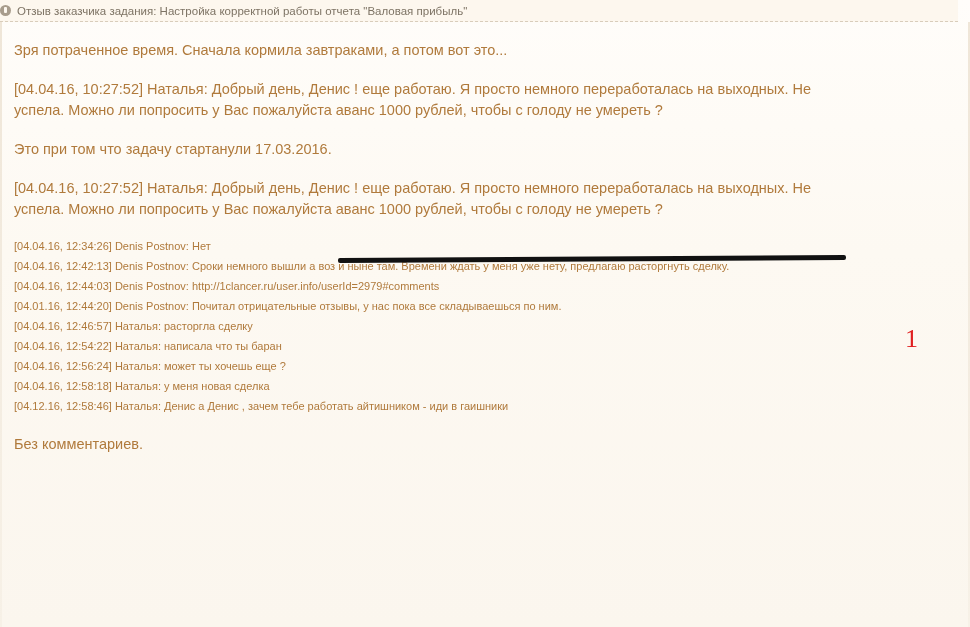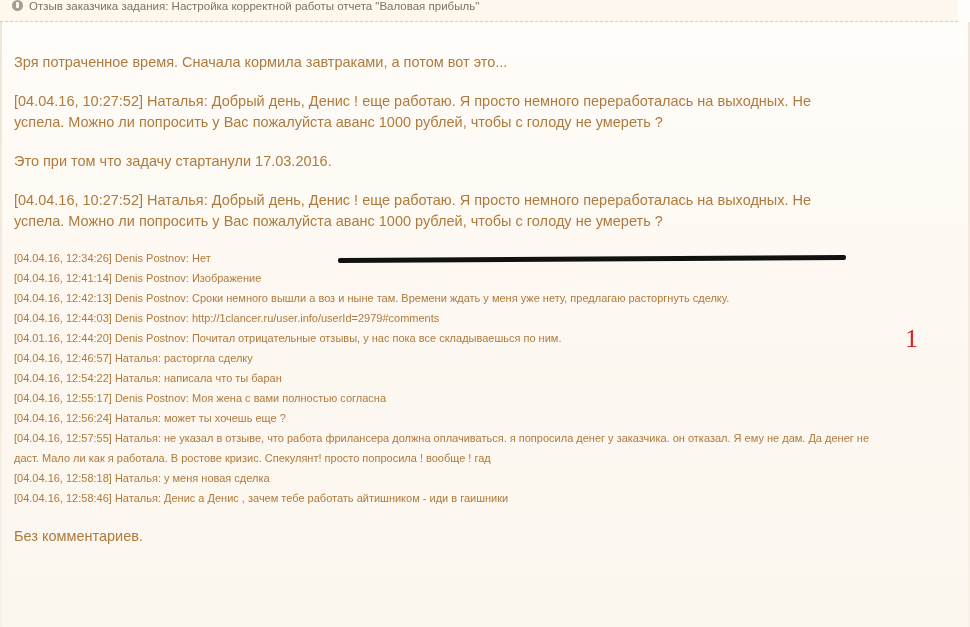--- a/index.html
+++ b/index.html
@@ -24,21 +24,22 @@
   
   .header {
     position: absolute;
     top: 0;
     left: 0;
     width: 958px;
     height: 22px;
     background: #fdf7ee;
     border-bottom: 1px dashed #d9cdbb;
     display: flex;
-    padding-left: 12px;
+    align-items: center;
+    padding-left: 0;
     box-sizing: border-box;
   }
   .header-icon {
     width: 11px;
     height: 11px;
     border-radius: 50%;
     background: #a89c8c;
     position: relative;
     margin-right: 6px;
     flex: 0 0 auto;
@@ -64,21 +65,21 @@
     top: 22px;
     left: 0;
     width: 970px;
     padding: 18px 14px 0 14px;
     box-sizing: border-box;
   }
   .para {
     color: #b07a3c;
     font-size: 14.5px;
     line-height: 21px;
-    margin: 12px 0 18px 0;
+    margin: 0 0 18px 0;
     max-width: 840px;
   }
   .para.tight {
     margin-bottom: 16px;
   }
   .log {
     margin: 0;
     padding: 0;
     max-width: 860px;
   }
@@ -155,31 +156,28 @@
 
     <p class="para">[04.04.16, 10:27:52] Наталья: Добрый день, Денис ! еще работаю. Я просто немного переработалась на выходных. Не успела. Можно ли попросить у Вас пожалуйста аванс 1000 рублей, чтобы с голоду не умереть ?</p>
 
     <p class="para">Это при том что задачу стартанули 17.03.2016.</p>
 
 
     <p class="para tight">[04.04.16, 10:27:52] Наталья: Добрый день, Денис ! еще работаю. Я просто немного переработалась на выходных. Не успела. Можно ли попросить у Вас пожалуйста аванс 1000 рублей, чтобы с голоду не умереть ?</p>
 
     <div class="log">
       <p class="log-line">[04.04.16, 12:34:26] Denis Postnov: Нет</p>
-      <p class="log-line">[04.04.16, 12:41:14] Denis Postnov: Изображение</p>
       <p class="log-line wrap">[04.04.16, 12:42:13] Denis Postnov: Сроки немного вышли а воз и ныне там. Времени ждать у меня уже нету, предлагаю расторгнуть сделку.</p>
       <p class="log-line">[04.04.16, 12:44:03] Denis Postnov: http://1clancer.ru/user.info/userId=2979#comments</p>
       <p class="log-line">[04.01.16, 12:44:20] Denis Postnov: Почитал отрицательные отзывы, у нас пока все складываешься по ним.</p>
       <p class="log-line">[04.04.16, 12:46:57] Наталья: расторгла сделку</p>
       <p class="log-line">[04.04.16, 12:54:22] Наталья: написала что ты баран</p>
-      <p class="log-line">[04.04.16, 12:55:17] Denis Postnov: Моя жена с вами полностью согласна</p>
       <p class="log-line">[04.04.16, 12:56:24] Наталья: может ты хочешь еще ?</p>
-      <p class="log-line wrap">[04.04.16, 12:57:55] Наталья: не указал в отзыве, что работа фрилансера должна оплачиваться. я попросила денег у заказчика. он отказал. Я ему не дам. Да денег не даст. Мало ли как я работала. В ростове кризис. Спекулянт! просто попросила ! вообще ! гад</p>
       <p class="log-line">[04.04.16, 12:58:18] Наталья: у меня новая сделка</p>
-      <p class="log-line">[04.04.16, 12:58:46] Наталья: Денис а Денис , зачем тебе работать айтишником - иди в гаишники</p>
+      <p class="log-line">[04.12.16, 12:58:46] Наталья: Денис а Денис , зачем тебе работать айтишником - иди в гаишники</p>
     </div>
 
     <p class="tail">Без комментариев.</p>
   </div>
 
   <div class="strike"></div>
   <div class="marker-1">1</div>
 
 </div>
 

